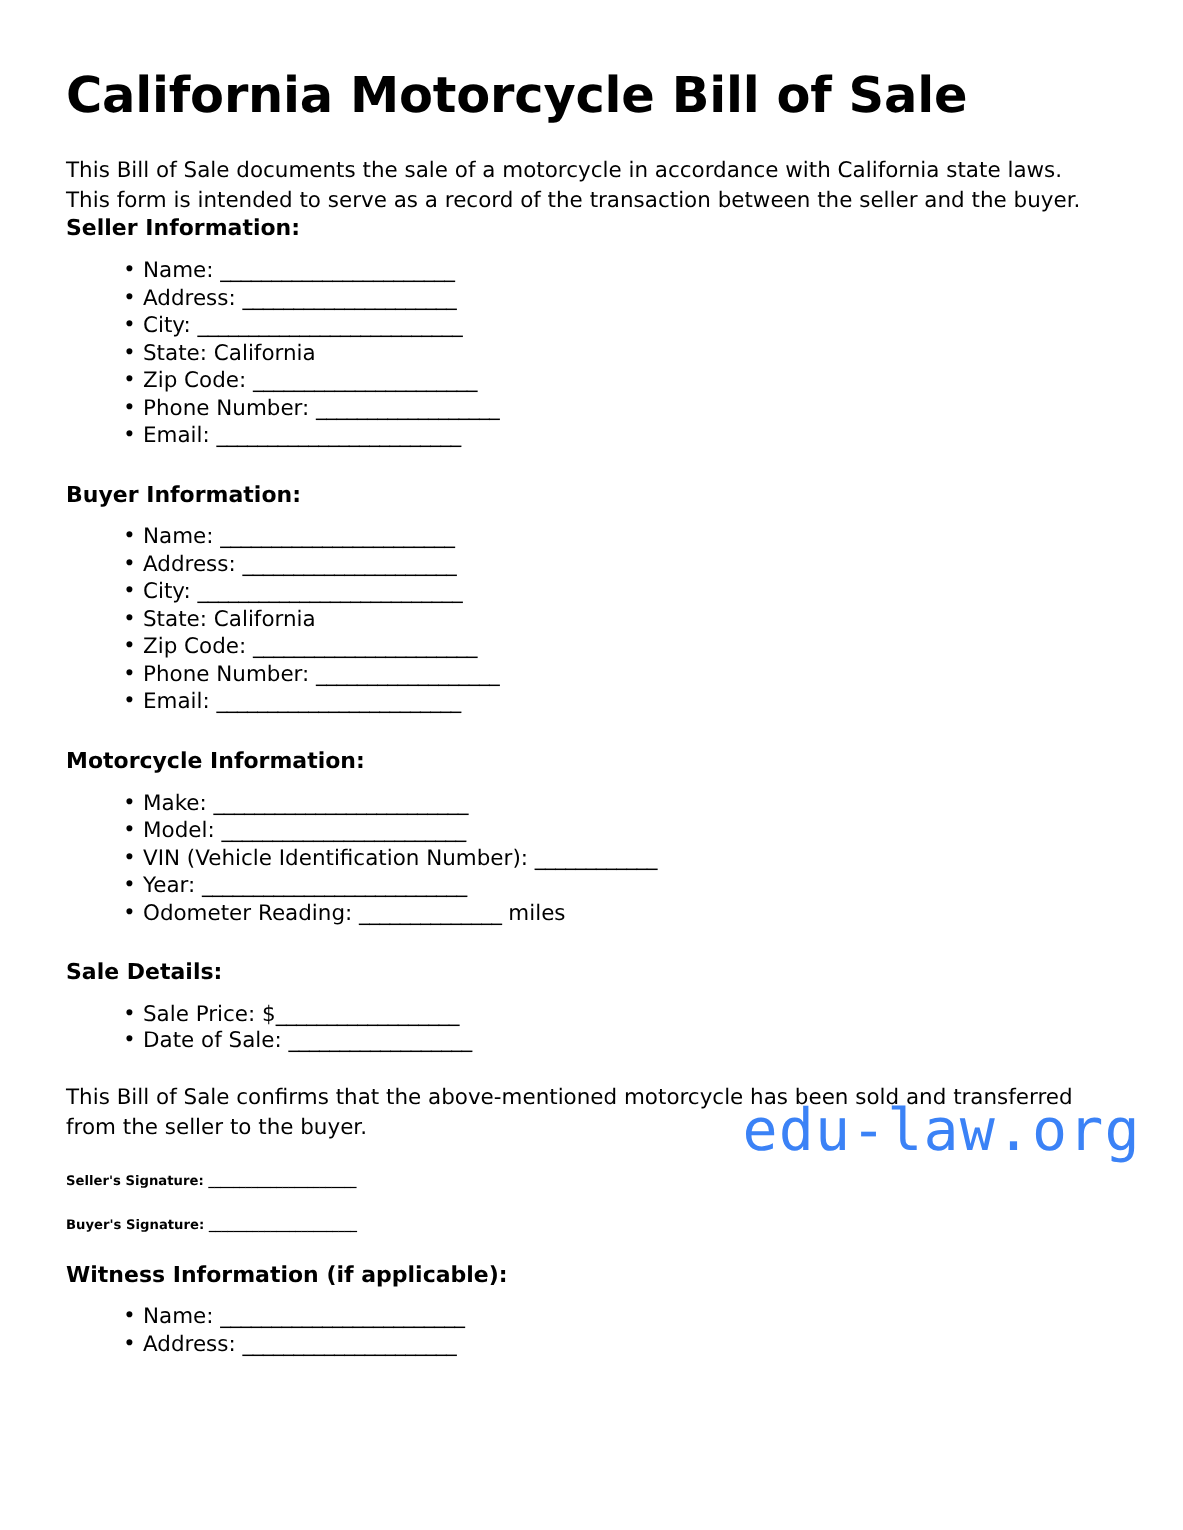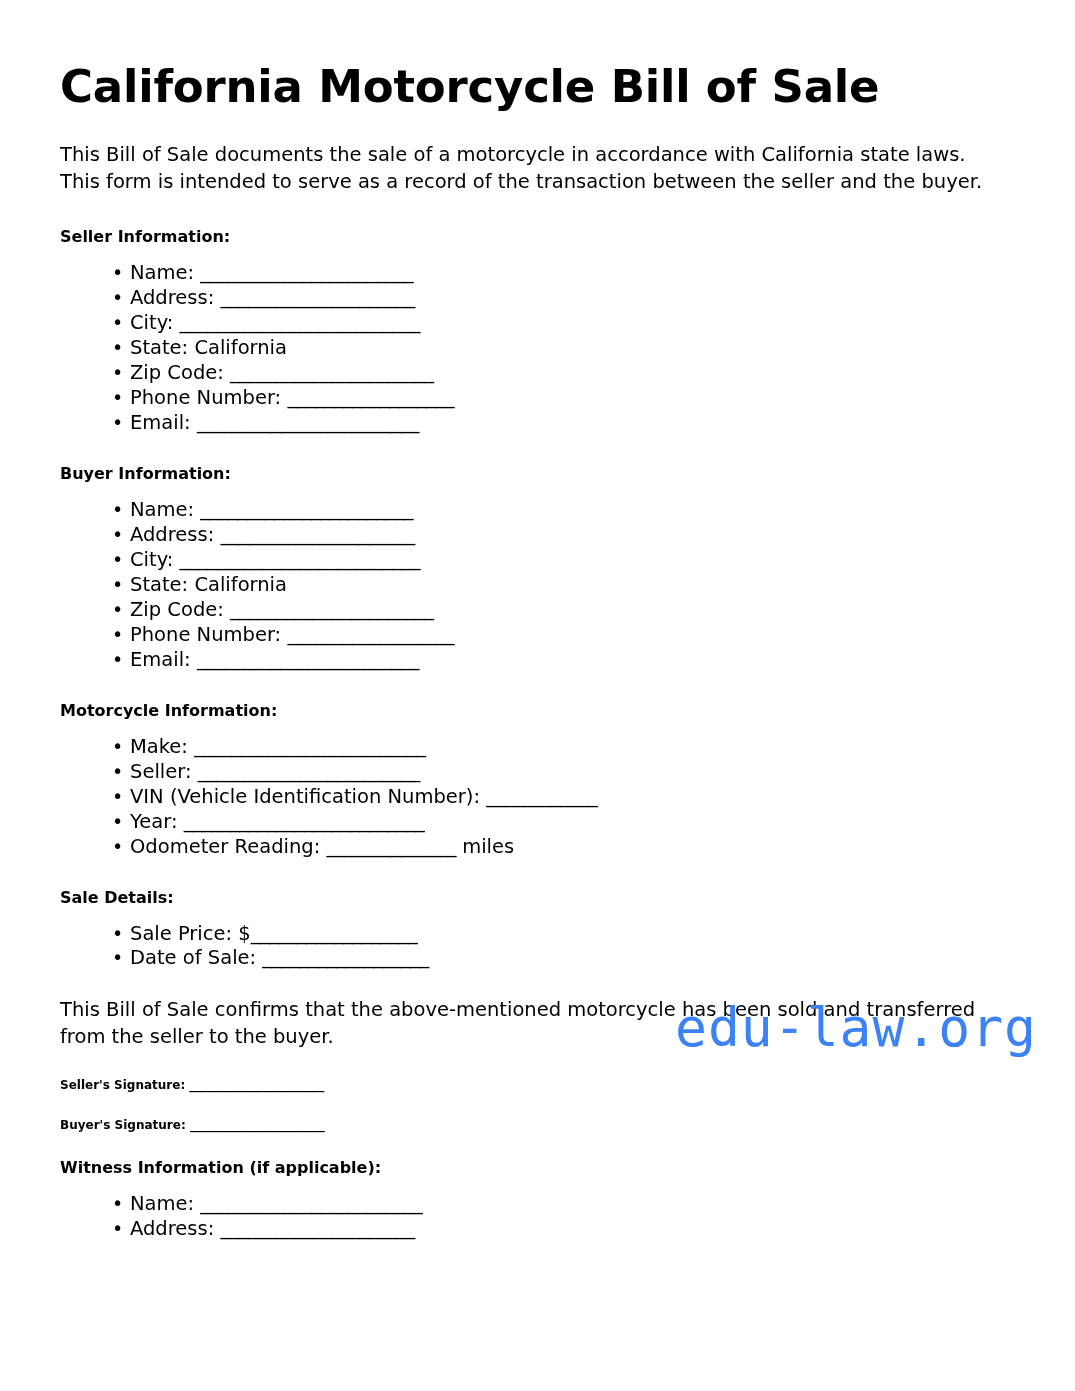--- a/index.html
+++ b/index.html
@@ -33,25 +33,25 @@
     margin: 0 0 30px 0;
     padding: 0;
   }
   p.intro, p.closing {
     font-size: 19.5px;
     line-height: 1.36;
     margin: 0;
     padding: 0;
     max-width: 950px;
   }
-  p.intro { margin-bottom: 32px; }
+  p.intro { }
   p.closing { margin-top: 26px; margin-bottom: 28px; }
 
   h2.section-heading {
-    font-size: 16px;
+    font-size: 20px;
     font-weight: bold;
     margin: 0 0 14px 0;
     padding: 0;
     line-height: 1.25;
   }
   h2.section-heading.spaced { margin-top: 28px; }
 
   ul.field-list {
     list-style: none;
     margin: 0 0 0 0;
@@ -124,21 +124,21 @@
       <li><span>City: </span><span class="blank">__________________________</span></li>
       <li><span>State: California</span></li>
       <li><span>Zip Code: </span><span class="blank">______________________</span></li>
       <li><span>Phone Number: </span><span class="blank">__________________</span></li>
       <li><span>Email: </span><span class="blank">________________________</span></li>
     </ul>
 
   <h2 class="section-heading spaced">Motorcycle Information:</h2>
   <ul class="field-list" id="motorcycle-list">
       <li><span>Make: </span><span class="blank">_________________________</span></li>
-      <li><span>Seller: </span><span class="blank">________________________</span></li>
+      <li><span>Model: </span><span class="blank">________________________</span></li>
       <li><span>VIN (Vehicle Identification Number): </span><span class="blank">____________</span></li>
       <li><span>Year: </span><span class="blank">__________________________</span></li>
       <li><span>Odometer Reading: </span><span class="blank">______________</span><span> miles</span></li>
     </ul>
 
   <h2 class="section-heading spaced">Sale Details:</h2>
   <ul class="field-list" id="sale-list">
       <li><span>Sale Price: $</span><span class="blank">__________________</span></li>
       <li><span>Date of Sale: </span><span class="blank">__________________</span></li>
     </ul>

